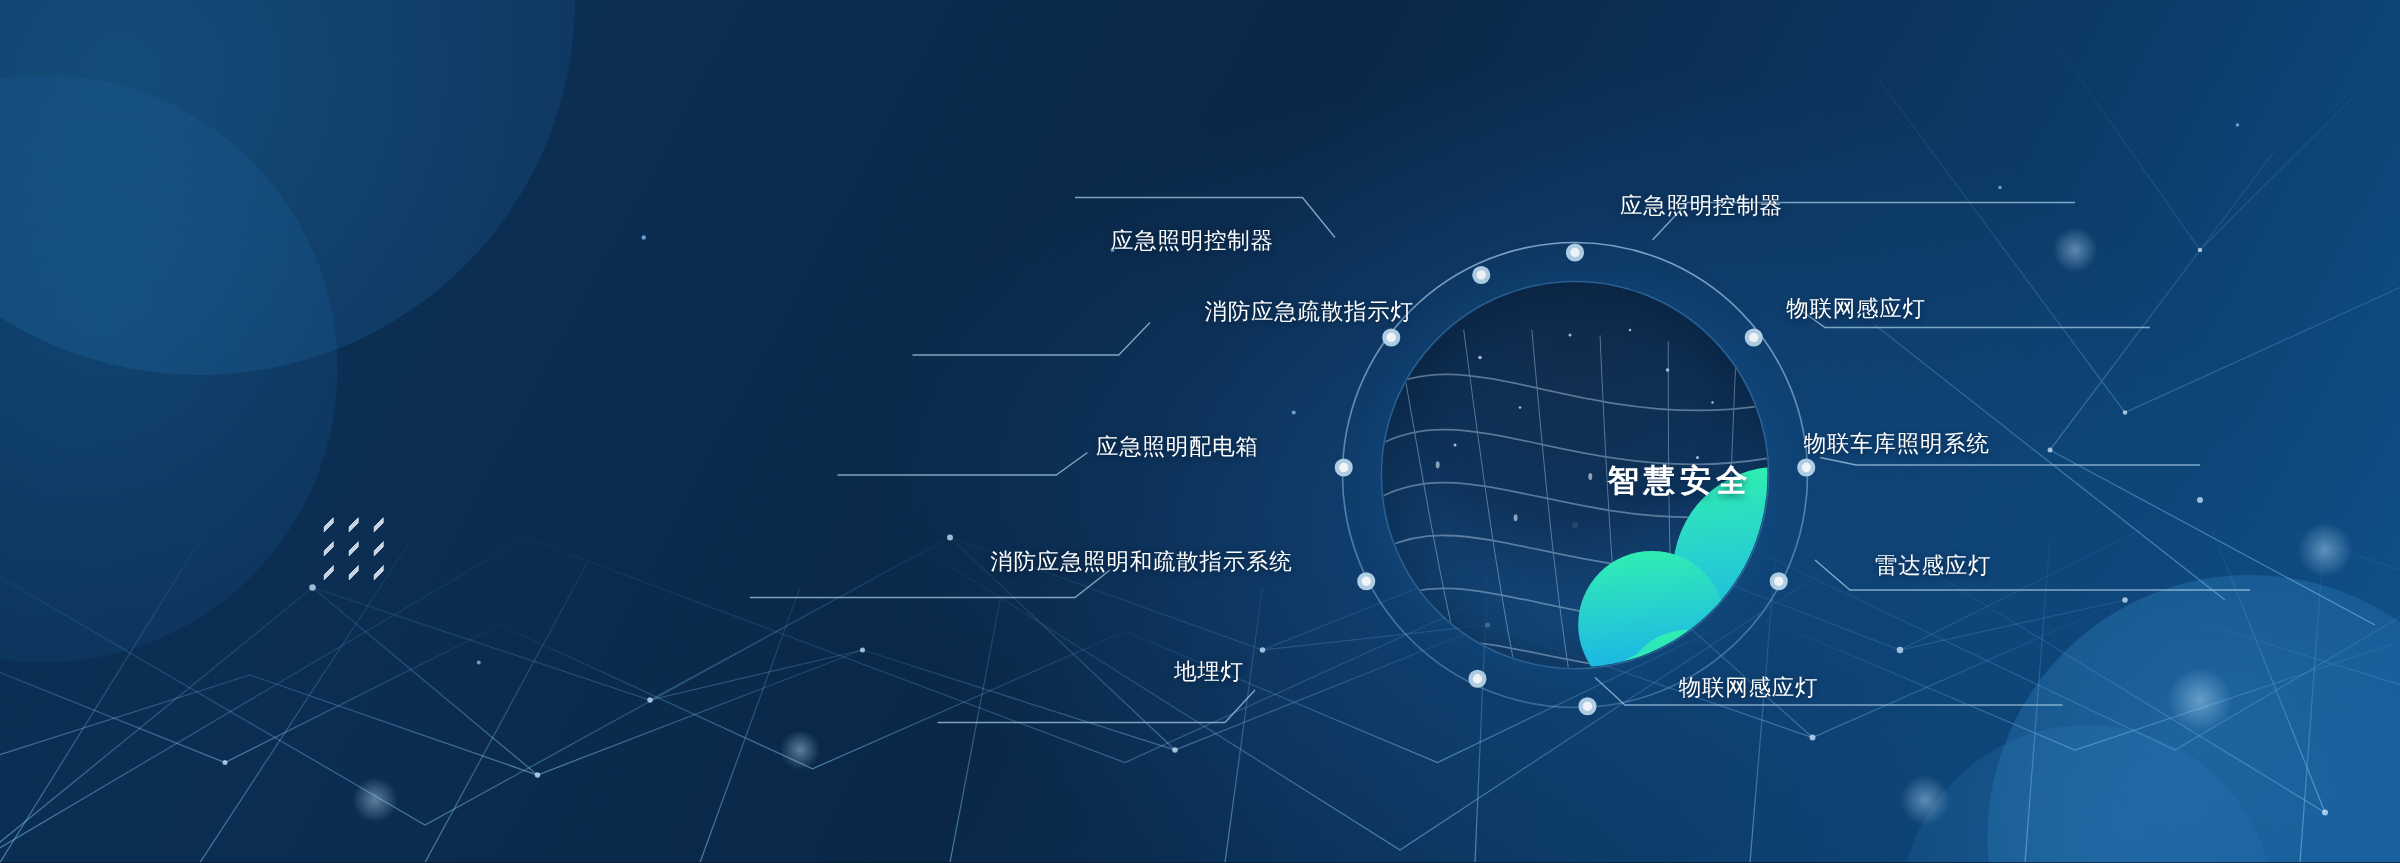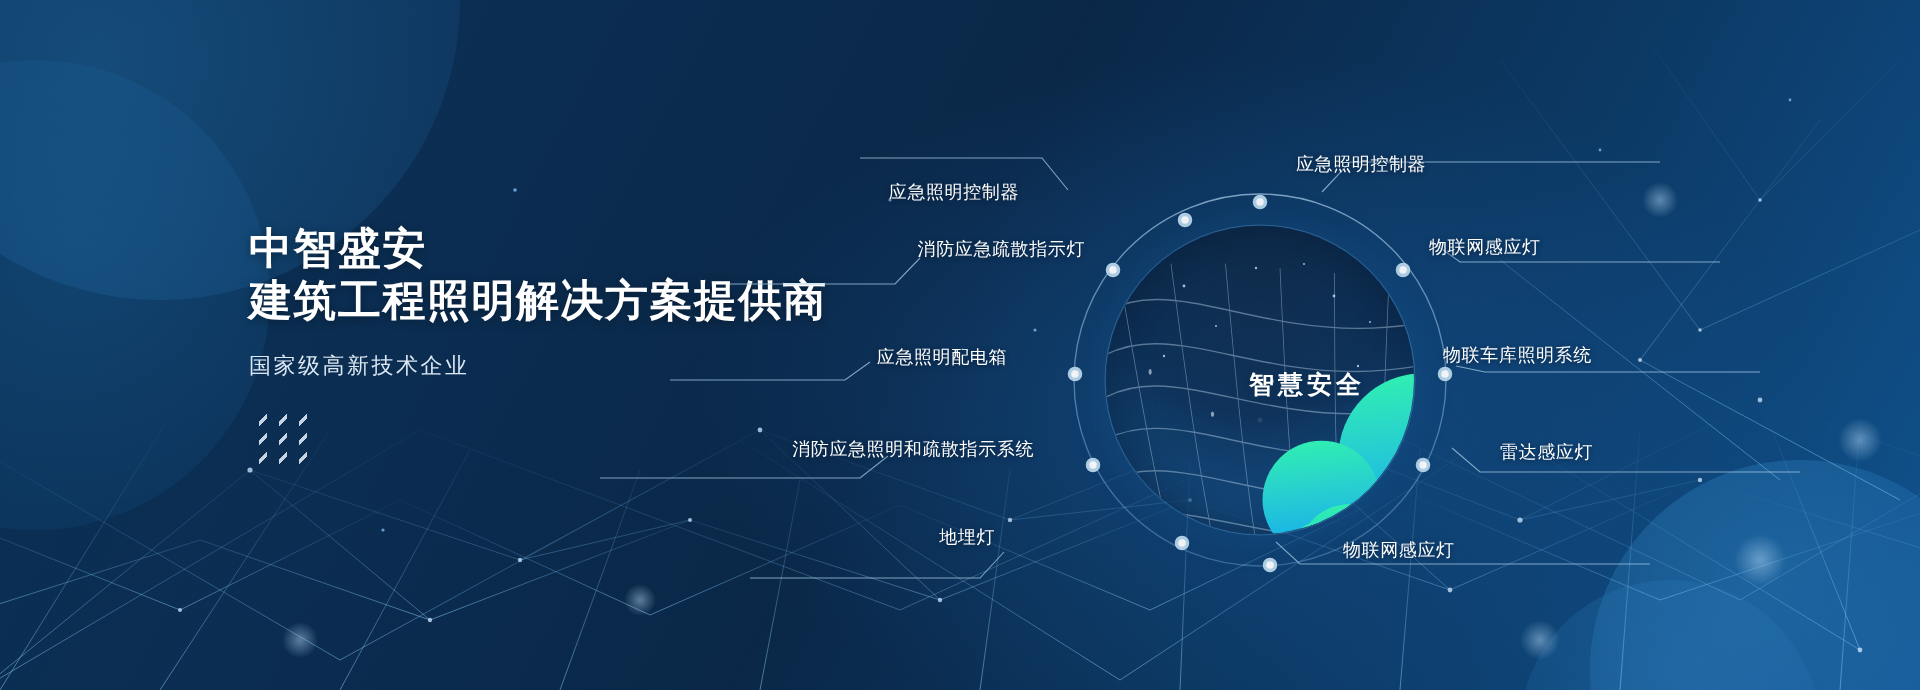--- a/index.html
+++ b/index.html
@@ -73,21 +73,21 @@
       radial-gradient(circle at 50% 18%, rgba(16,44,76,.92) 0%, rgba(14,48,86,.86) 45%, rgba(24,84,140,.55) 78%, rgba(36,110,170,.35) 100%);
     box-shadow:inset 0 0 60px rgba(5,20,40,.65), 0 0 40px rgba(30,110,180,.18);
     overflow:hidden;
   }
   .sphere-grid{position:absolute;left:0;bottom:0;width:308px;height:170px;opacity:.72;}
 
   
   .cloud-wrap{position:absolute;left:106px;top:80px;width:190px;height:150px;}
   .cloud-wrap svg{width:190px;height:150px;}
   .cloud-label{
-    position:absolute;left:0;top:62px;width:190px;text-align:center;
+    position:absolute;left:0;top:62px;width:190px;text-align:right;
     color:#ffffff;font-size:25px;font-weight:700;letter-spacing:4px;
     text-shadow:0 2px 6px rgba(4,40,70,.55);
   }
 
   
   .callout{
     position:absolute;
     color:#ffffff;
     font-size:18px;
     letter-spacing:.6px;
@@ -166,25 +166,20 @@
         <circle cx="515" cy="190" r="1.8"></circle>
           <circle cx="890" cy="200" r="1.6"></circle>
         <circle cx="383" cy="530" r="1.6"></circle>
           <circle cx="1035" cy="330" r="1.6"></circle>
         <circle cx="1600" cy="150" r="1.4"></circle>
           <circle cx="1790" cy="100" r="1.4"></circle>
       </g>
     </svg>
   </div>
 
-  <div class="copy">
-    <div class="title-line">中智盛安</div>
-    <div class="title-line">建筑工程照明解决方案提供商</div>
-    <div class="subtitle">国家级高新技术企业</div>
-  </div>
 
   <div class="dotgrid">
     <i></i>
       <i></i>
       <i></i>
     <i></i>
       <i></i>
       <i></i>
     <i></i>
       <i></i>
@@ -301,21 +296,21 @@
             <rect x="32" y="82" width="130" height="44" rx="22"></rect>
           </g>
         </svg>
         <div class="cloud-label">智慧安全</div>
       </div>
     </div>
   </div>
 
   <div class="callout l" style="left:1019px;top:148px;transform:translateX(-100%);margin-top:32px;">应急照明控制器</div>
 
-  <div class="callout l" style="left:1085px;top:237px;transform:translateX(-100%);">消防应急疏散指示灯</div>
+  <div class="callout l" style="left:1131px;top:237px;transform:translateX(-100%);">消防应急疏散指示灯</div>
 
   <div class="callout l" style="left:1007px;top:345px;transform:translateX(-100%);">应急照明配电箱</div>
 
   <div class="callout l" style="left:1034px;top:437px;transform:translateX(-100%);">消防应急照明和疏散指示系统</div>
 
   <div class="callout l" style="left:995px;top:525px;transform:translateX(-100%);">地埋灯</div>
 
   <div class="callout r" style="left:1296px;top:152px;">应急照明控制器</div>
 
   <div class="callout r" style="left:1429px;top:235px;">物联网感应灯</div>

